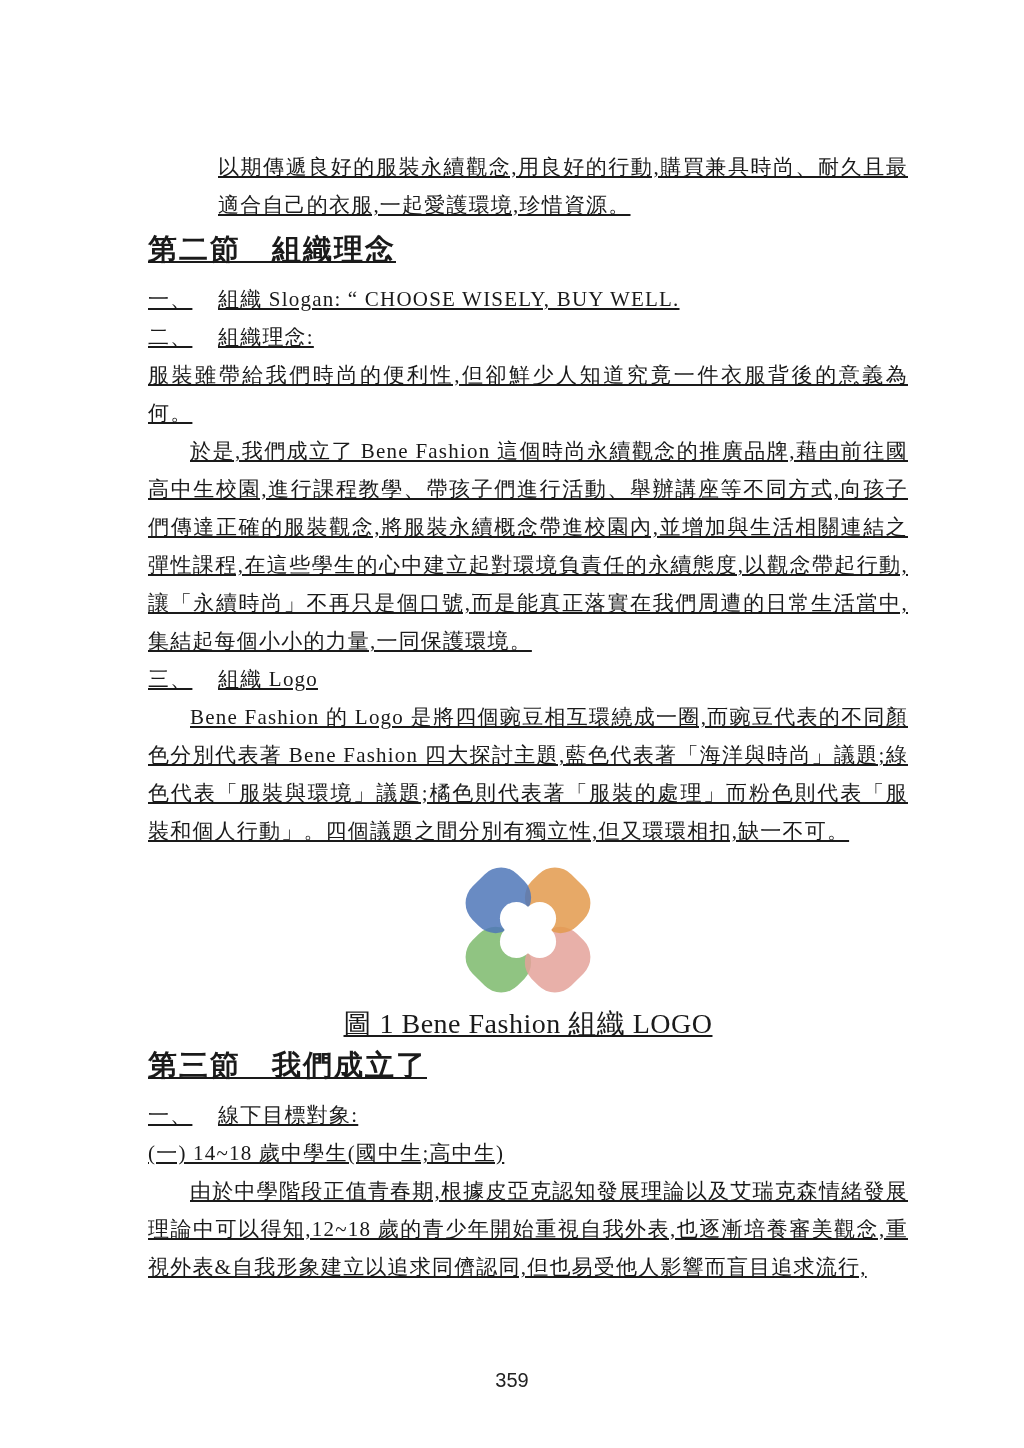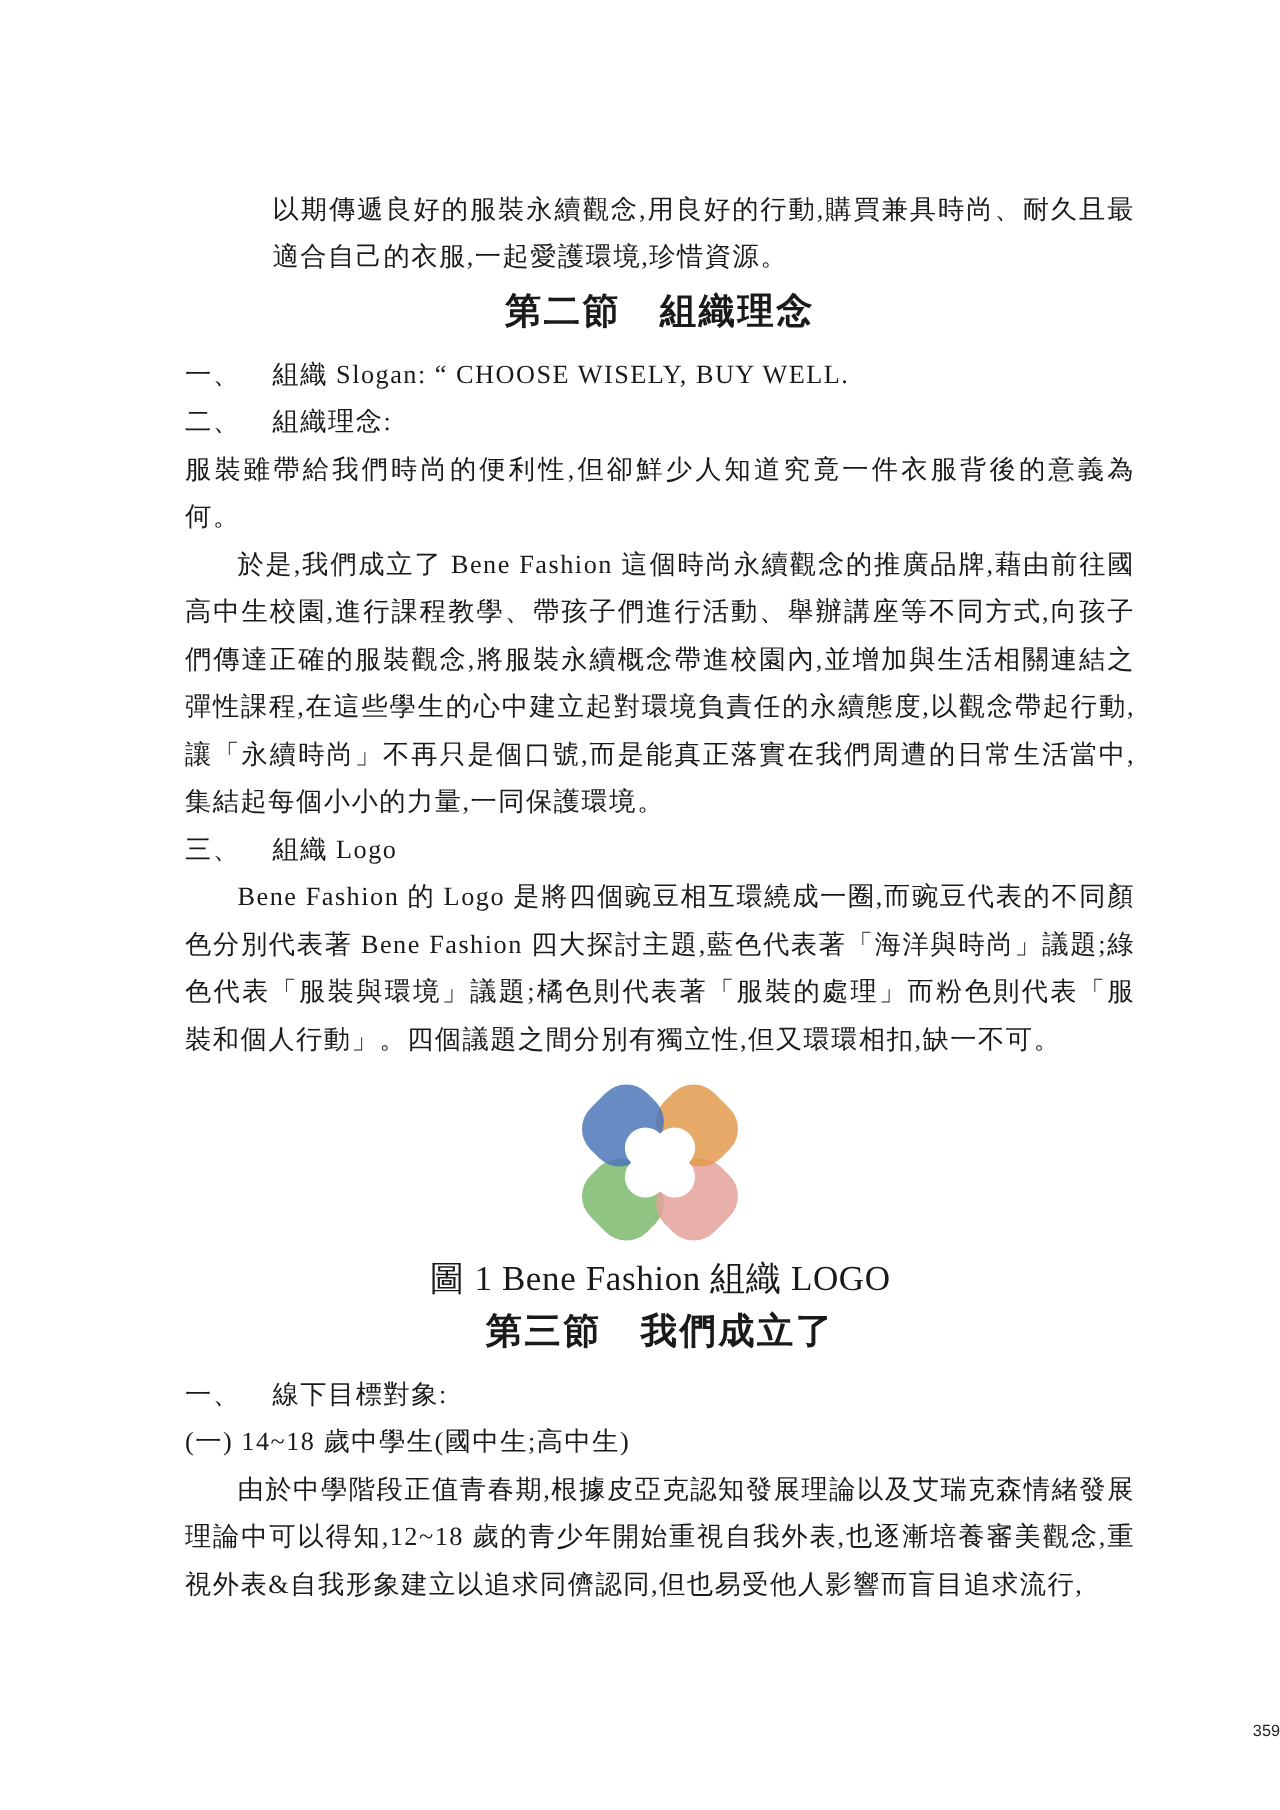--- a/index.html
+++ b/index.html
@@ -13,32 +13,33 @@
     position: relative;
     overflow: hidden;
     font-family: "Liberation Serif", "DejaVu Serif", serif;
     color: #1a1a1a;
   }
   .content {
     padding: 148px 116px 0 148px;
     font-size: 21px;
     line-height: 38px;
     letter-spacing: 1.2px;
+    text-decoration: underline;
   }
   p.para {
     margin: 0;
     text-align: justify;
   }
   p.indent2 { text-indent: 2em; }
   p.quote { margin-left: 70px; }
   h2.sec-title {
     font-size: 29px;
     line-height: 42px;
     margin: 4px 0 10px 0;
-    text-align: center;
+    text-align: left;
     font-weight: 700;
     letter-spacing: 2px;
   }
   .li { display: flex; }
   .li-label { width: 70px; flex: none; }
   .li-text { flex: 1; }
   .logo-wrap {
     text-align: center;
     margin-top: 2px;
     height: 156px;
@@ -50,23 +51,23 @@
     text-align: center;
     font-size: 28px;
     line-height: 32px;
     letter-spacing: 0.5px;
   }
   .pageno {
     position: absolute;
     bottom: 56px;
     left: 0;
     width: 100%;
-    text-align: right;
+    text-align: center;
     font-family: "Liberation Sans", "DejaVu Sans", sans-serif;
-    font-size: 13px;
+    font-size: 20px;
     color: #222222;
     letter-spacing: 0;
   }
 </style>
 </head>
 <body>
 
 <div class="content">
 
   <p class="para quote">以期傳遞良好的服裝永續觀念,用良好的行動,購買兼具時尚、耐久且最適合自己的衣服,一起愛護環境,珍惜資源。</p>

